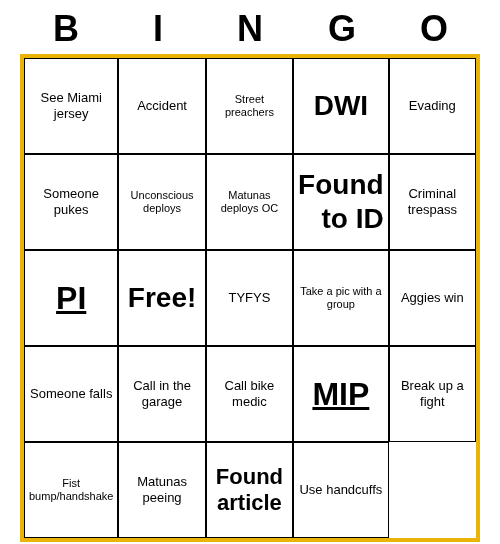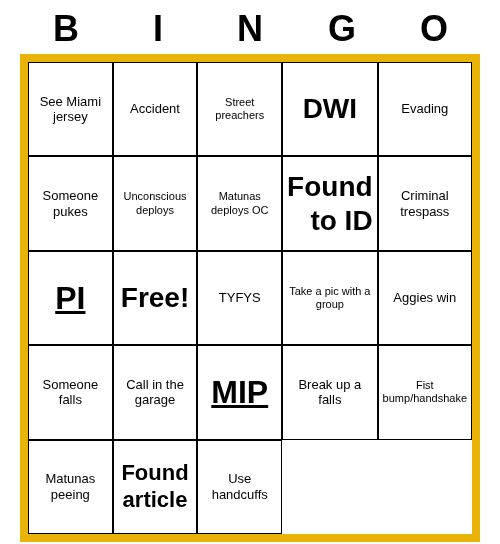--- a/index.html
+++ b/index.html
@@ -24,21 +24,21 @@
       font-weight: bold;
       width: 80px;
       text-align: center;
     }
     #bingo-grid {
       display: grid;
       grid-template-columns: repeat(5, 1fr);
       grid-template-rows: repeat(5, 1fr);
       width: 460px;
       height: 488px;
-      border: 8px solid #eab308;
+      border: 4px solid #eab308;
     }
     .cell {
       border: 1px solid #000;
       display: flex;
       align-items: center;
       justify-content: center;
       text-align: center;
       padding: 4px;
       line-height: 1.2;
     }
@@ -120,24 +120,27 @@
     <div class="cell">
       <span class="cell-text-medium">Aggies win</span>
     </div>
     <div class="cell">
       <span class="cell-text-medium">Someone falls</span>
     </div>
     <div class="cell">
       <span class="cell-text-medium">Call in the garage</span>
     </div>
     <div class="cell">
+      <span class="cell-text-medium">Call bike medic</span>
+    </div>
+    <div class="cell">
       <span class="cell-text-xxlarge">MIP</span>
     </div>
     <div class="cell">
-      <span class="cell-text-medium">Break up a falls</span>
+      <span class="cell-text-medium">Break up a fight</span>
     </div>
     <div class="cell">
       <span class="cell-text-small">Fist bump/handshake</span>
     </div>
     <div class="cell">
       <span class="cell-text-medium">Matunas peeing</span>
     </div>
     <div class="cell">
       <span class="cell-text-large">Found article</span>
     </div>

